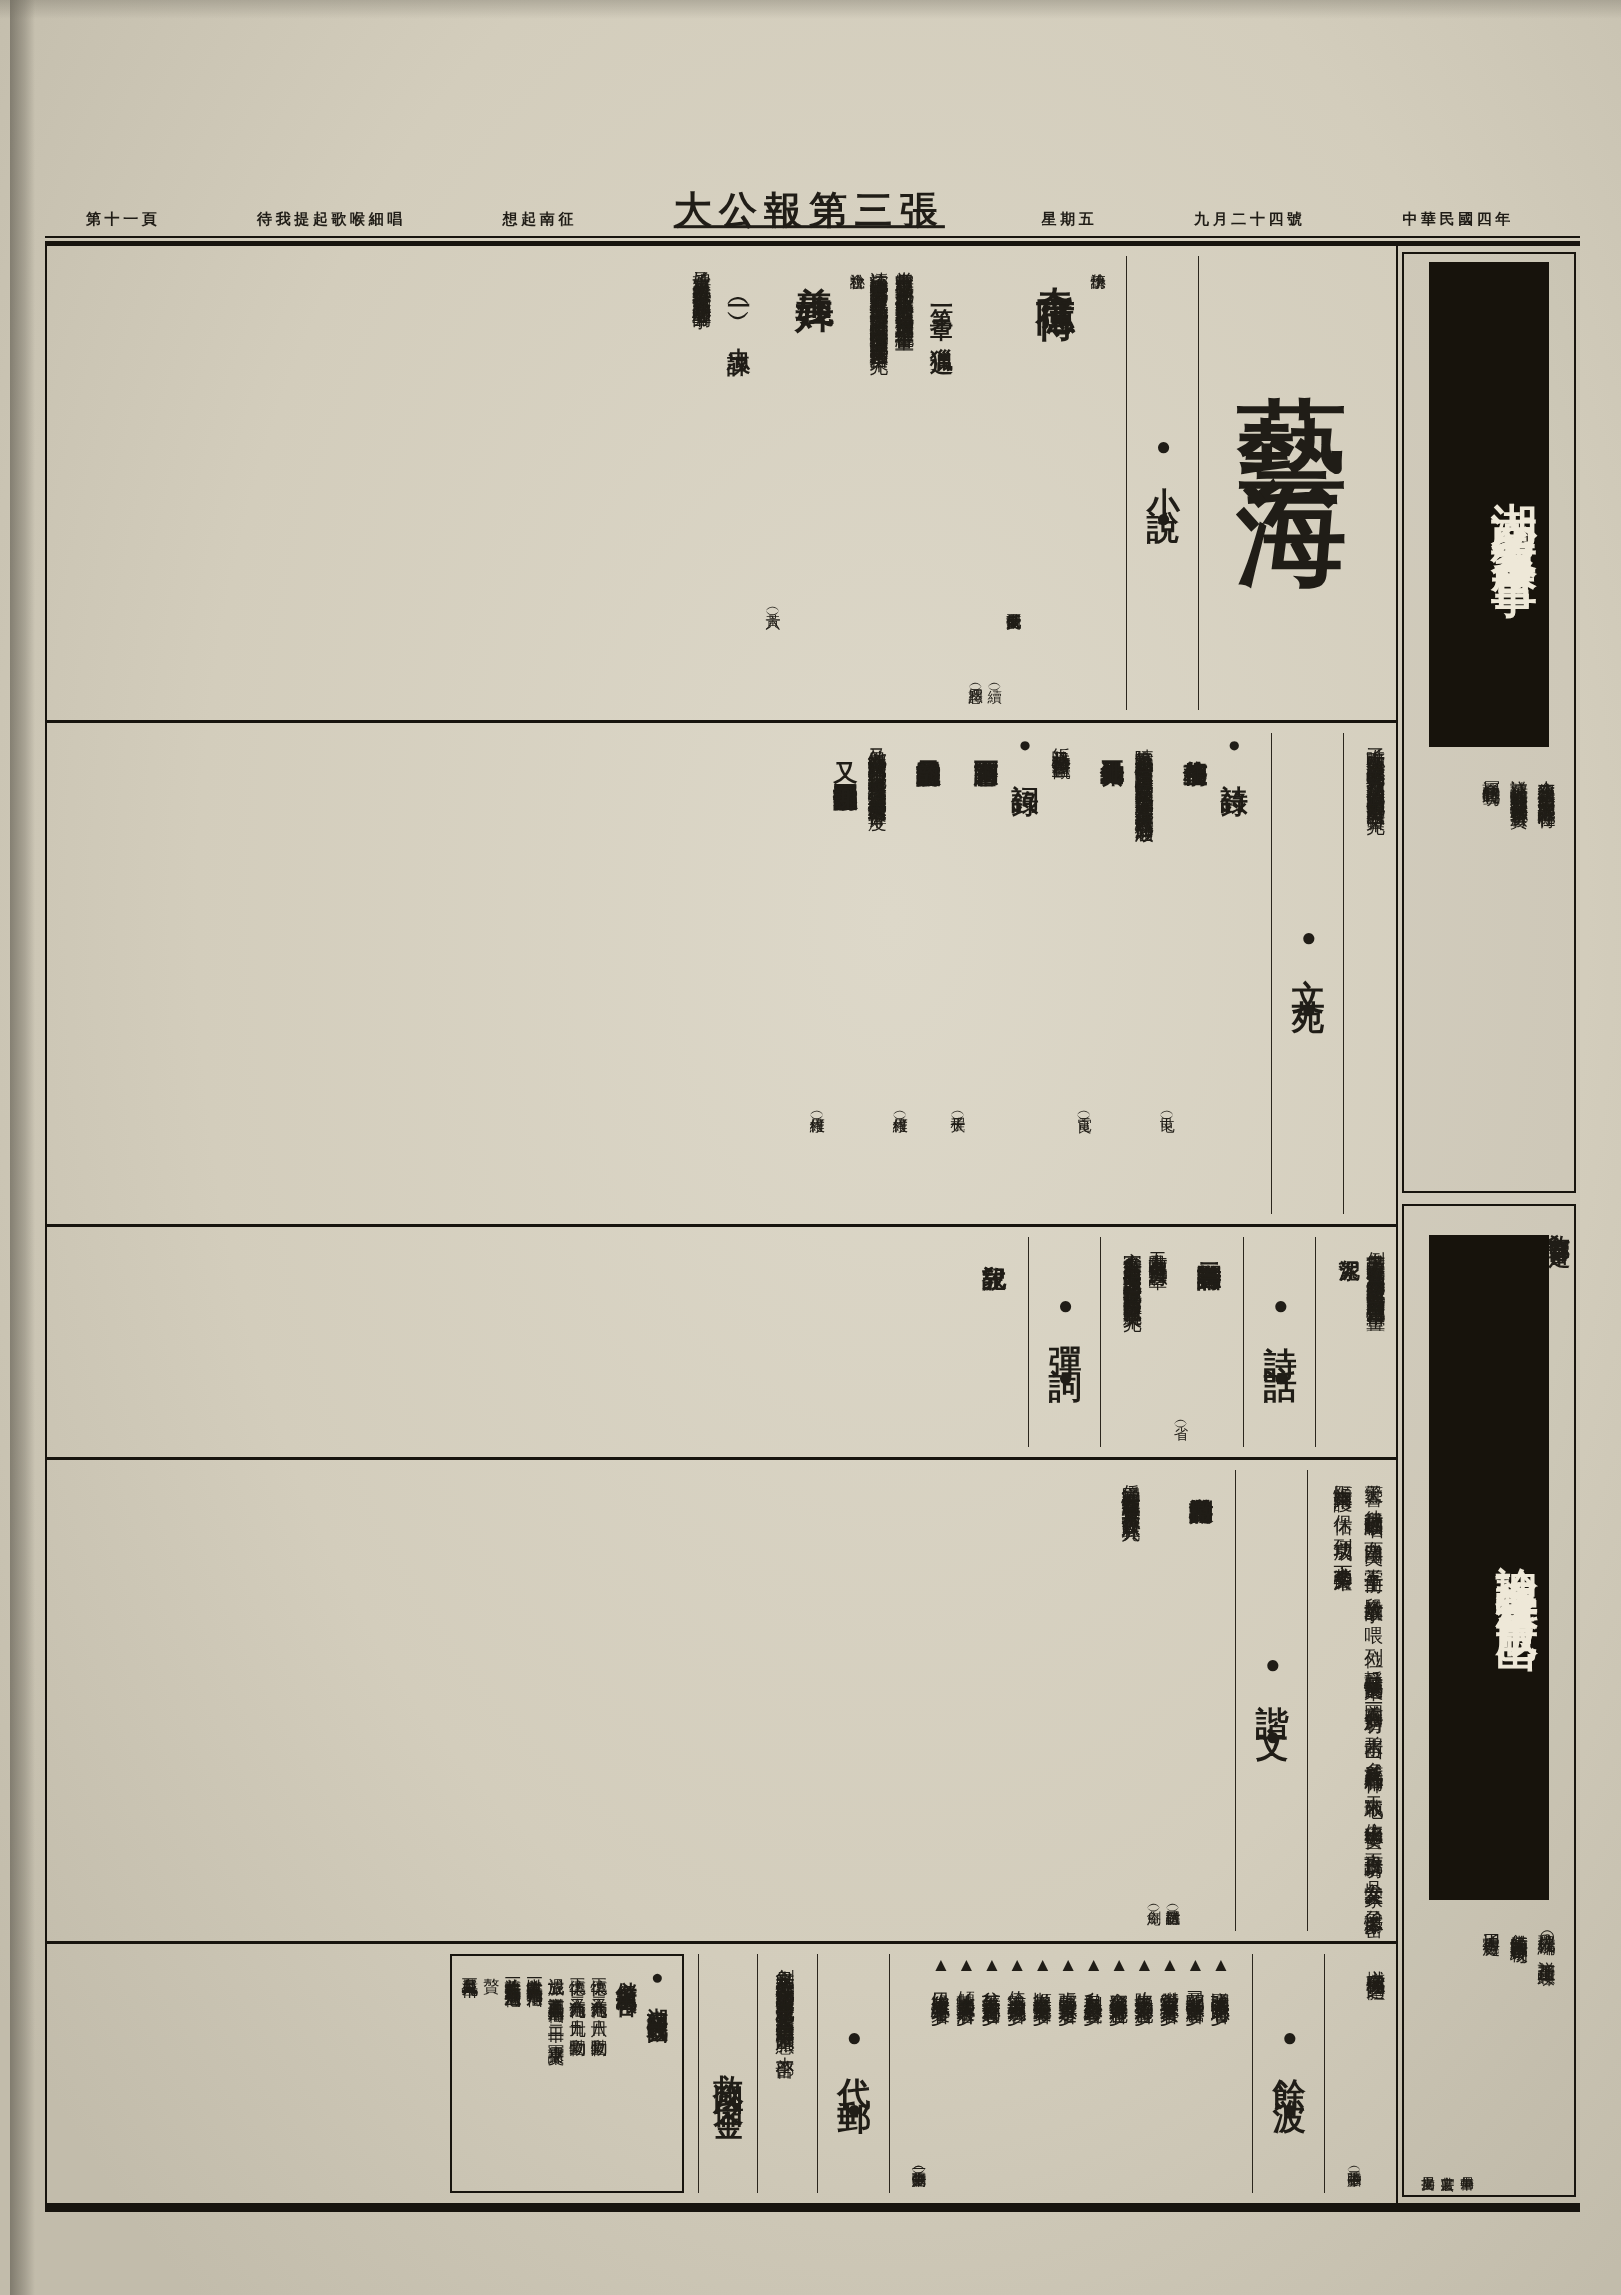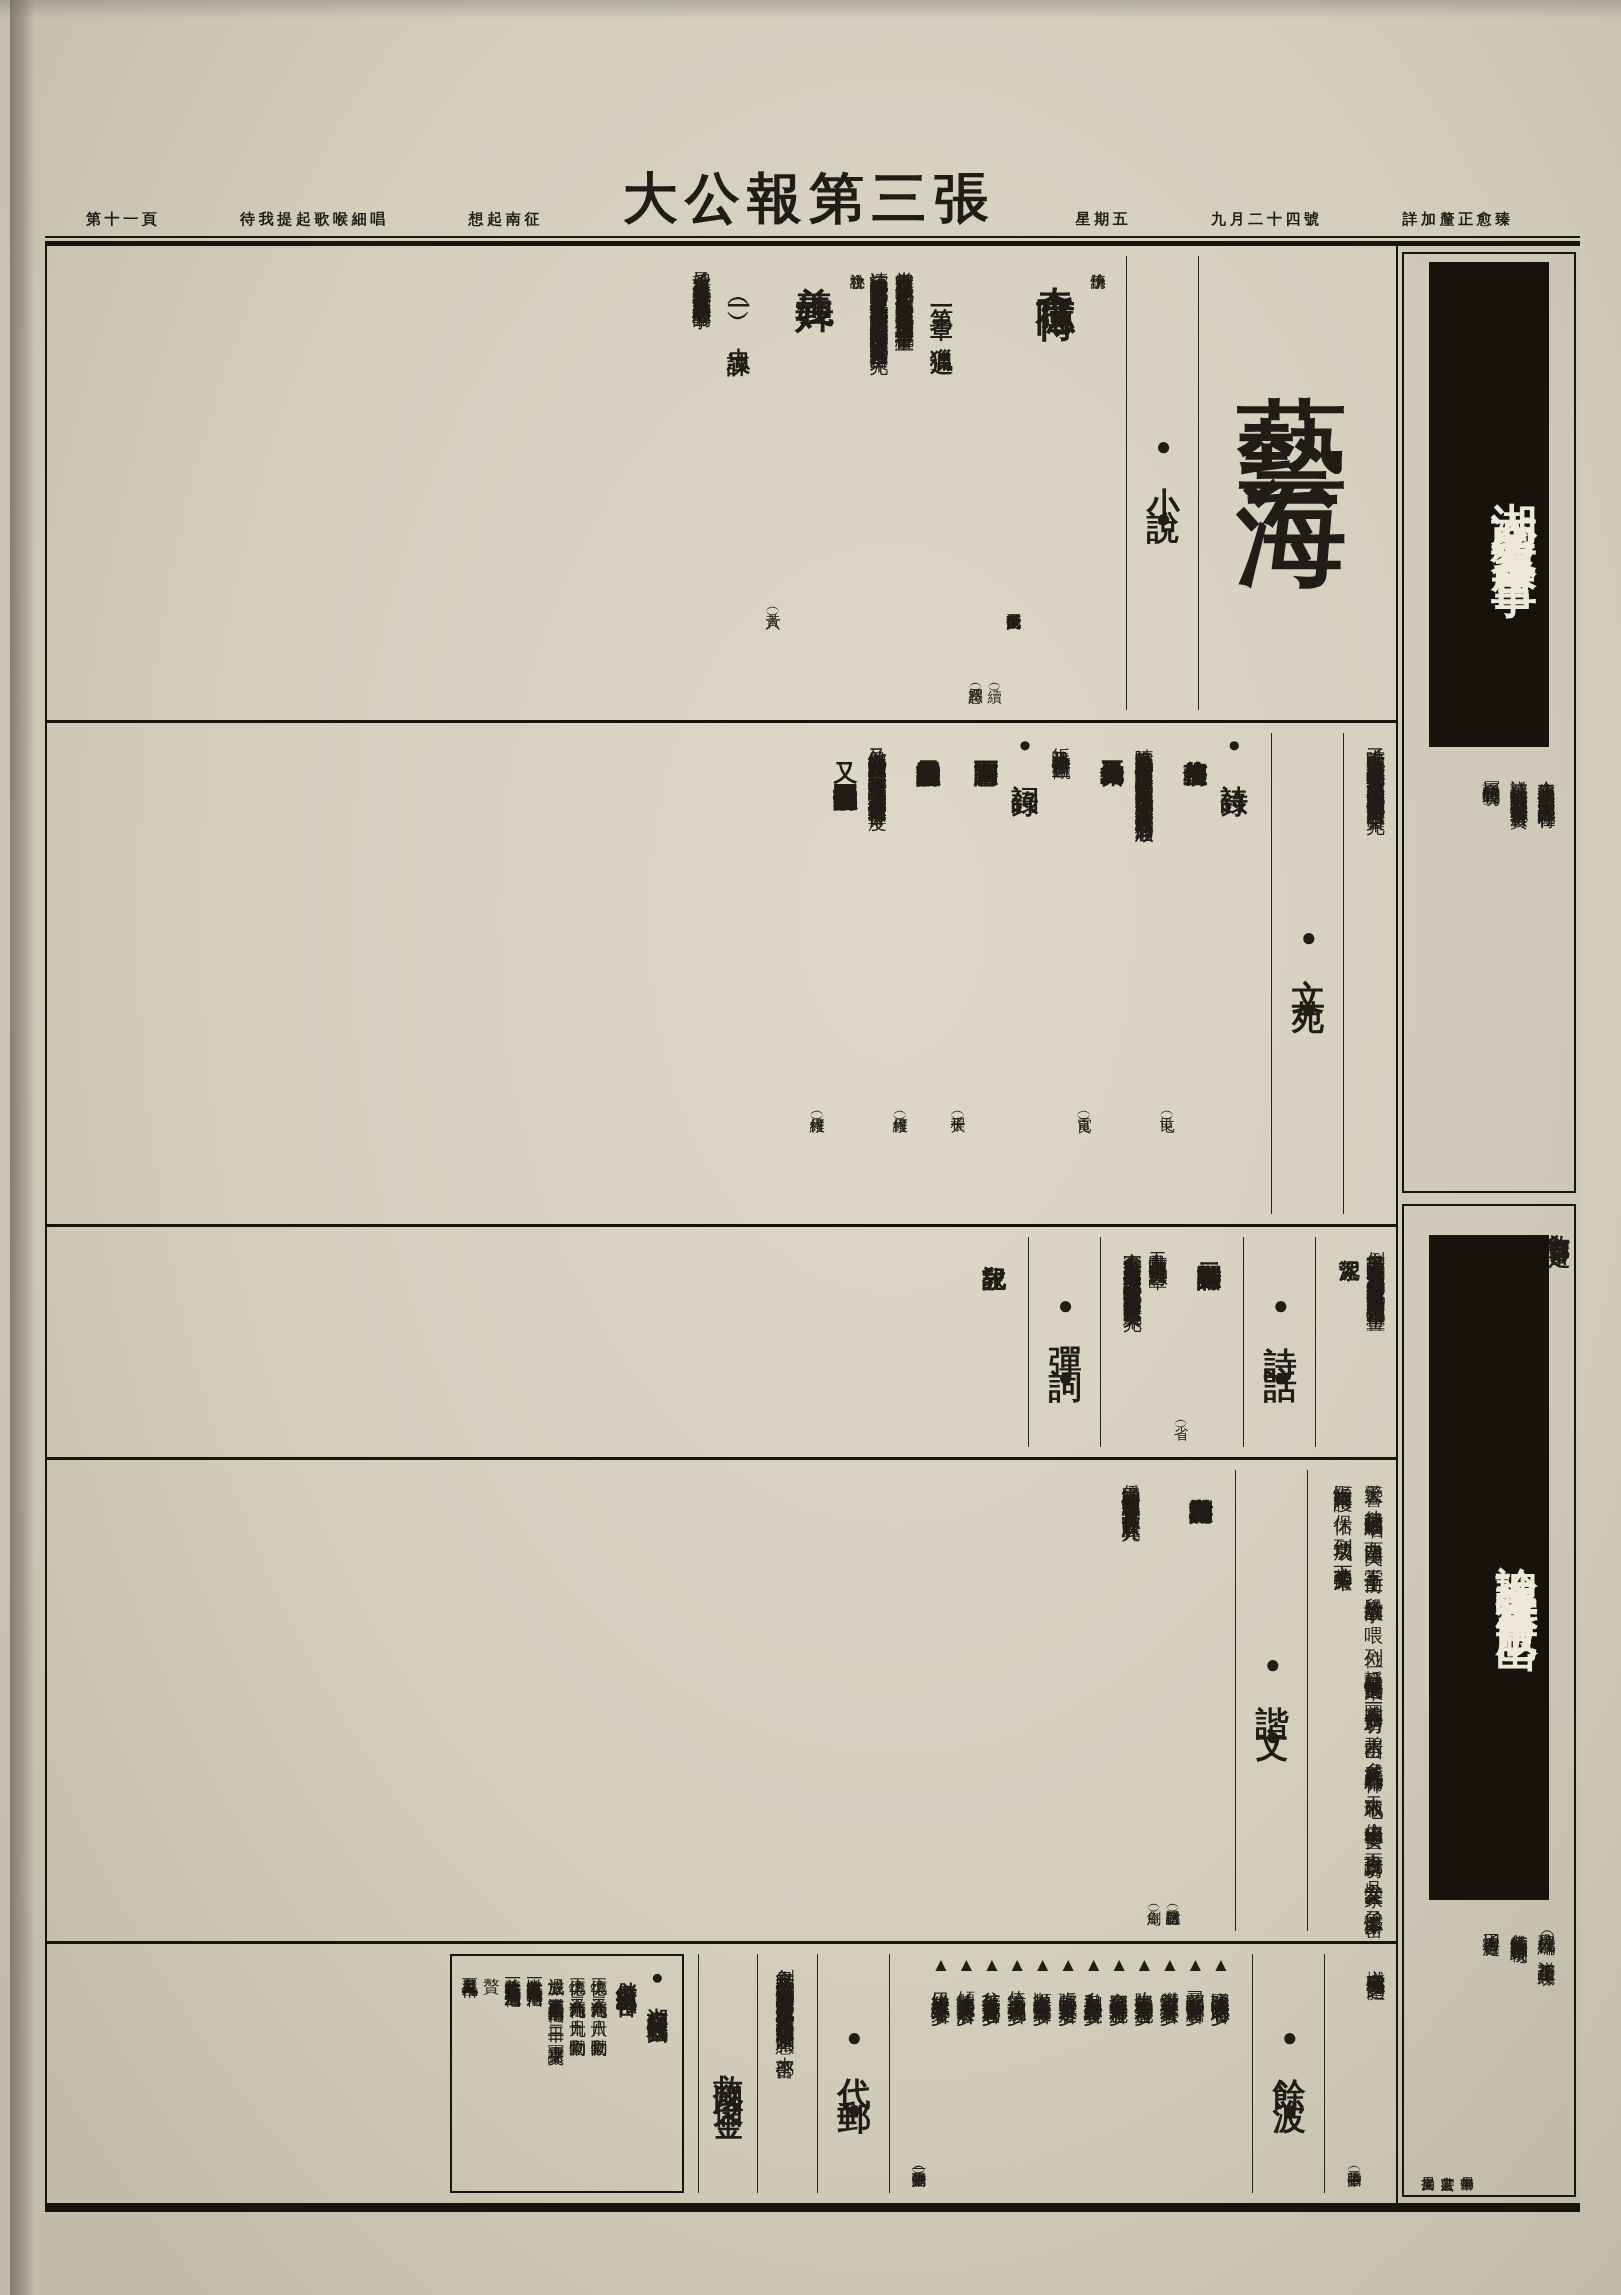--- a/index.html
+++ b/index.html
@@ -14,21 +14,21 @@
   }
   .scan-edge{position:absolute;top:0;bottom:0;left:10px;width:24.5px;
     background:linear-gradient(90deg,#4a463c,#8d887a 60%,rgba(141,136,122,0));opacity:.55;}
   .scan-top{position:absolute;top:0;left:0;right:0;height:19px;
     background:linear-gradient(#6e6a5e,rgba(110,106,94,0));opacity:.35;}
 
   
   .masthead{position:absolute;top:121px;left:86px;right:108px;height:108px;
     display:flex;justify-content:space-between;align-items:flex-end;}
   .m-item{font-size:15px;font-weight:bold;letter-spacing:3.6px;white-space:nowrap;}
-  .m-big{font-size:55px;font-weight:900;letter-spacing:7.2px;transform:translateY(7.2px);}
+  .m-big{font-size:38px;font-weight:900;letter-spacing:7.2px;transform:translateY(7.2px);text-decoration:underline;}
 
   
   .frame{position:absolute;top:241px;left:45px;right:42px;bottom:83px;
     border-top:5px solid #17140e;border-bottom:9.4px solid #17140e;display:flex;}
   .frame:before{content:"";position:absolute;top:-10px;left:0;right:0;height:2.2px;background:#17140e;}
   .main{flex:1;display:flex;flex-direction:column;border-left:2.2px solid #17140e;min-width:0;}
   .band{writing-mode:vertical-rl;text-orientation:upright;overflow:hidden;
     padding:10px 7.2px;border-bottom:3.6px solid #17140e;}
   .b1{height:454px}.b2{height:481px}.b3{height:210px}.b4{height:461px}
   .b5{flex:1;border-bottom:none}
@@ -78,21 +78,21 @@
 <div class="scan-edge"></div>
 <div class="scan-top"></div>
 
 <div class="masthead">
   <span class="m-item">第十一頁</span>
   <span class="m-item">待我提起歌喉細唱</span>
   <span class="m-item">想起南征</span>
   <span class="m-item m-big">大公報第三張</span>
   <span class="m-item">星期五</span>
   <span class="m-item">九月二十四號</span>
-  <span class="m-item">詳加釐正愈臻</span>
+  <span class="m-item">中華民國四年</span>
 </div>
 
 <div class="frame">
   <div class="main">
       <div class="band b1">
         <div class="art-title">藝海</div>
         <div class="sec-head"><span class="dot">●</span><span class="sec-label">小說</span><span class="dot">●</span></div>
         <div class="genre">俠情小說</div>
         <div class="title-xl">奇隱傳</div>
         <div class="byline">俄文豪托爾斯太著</div>

